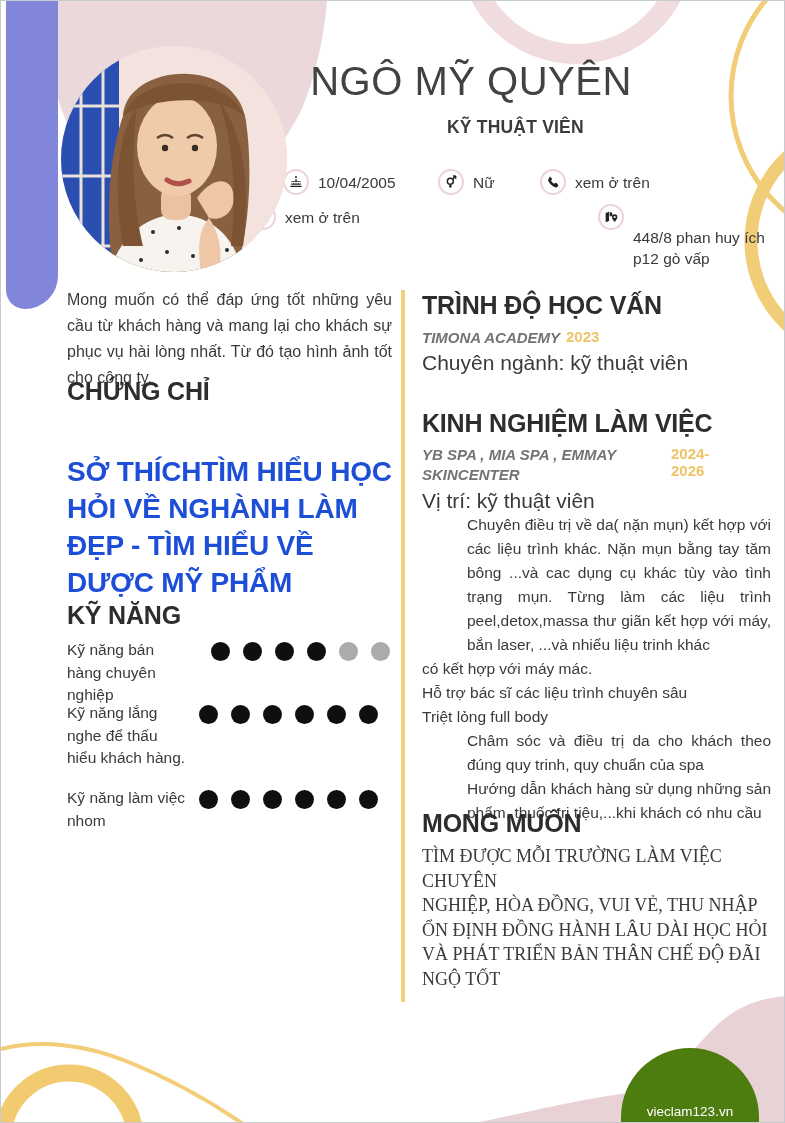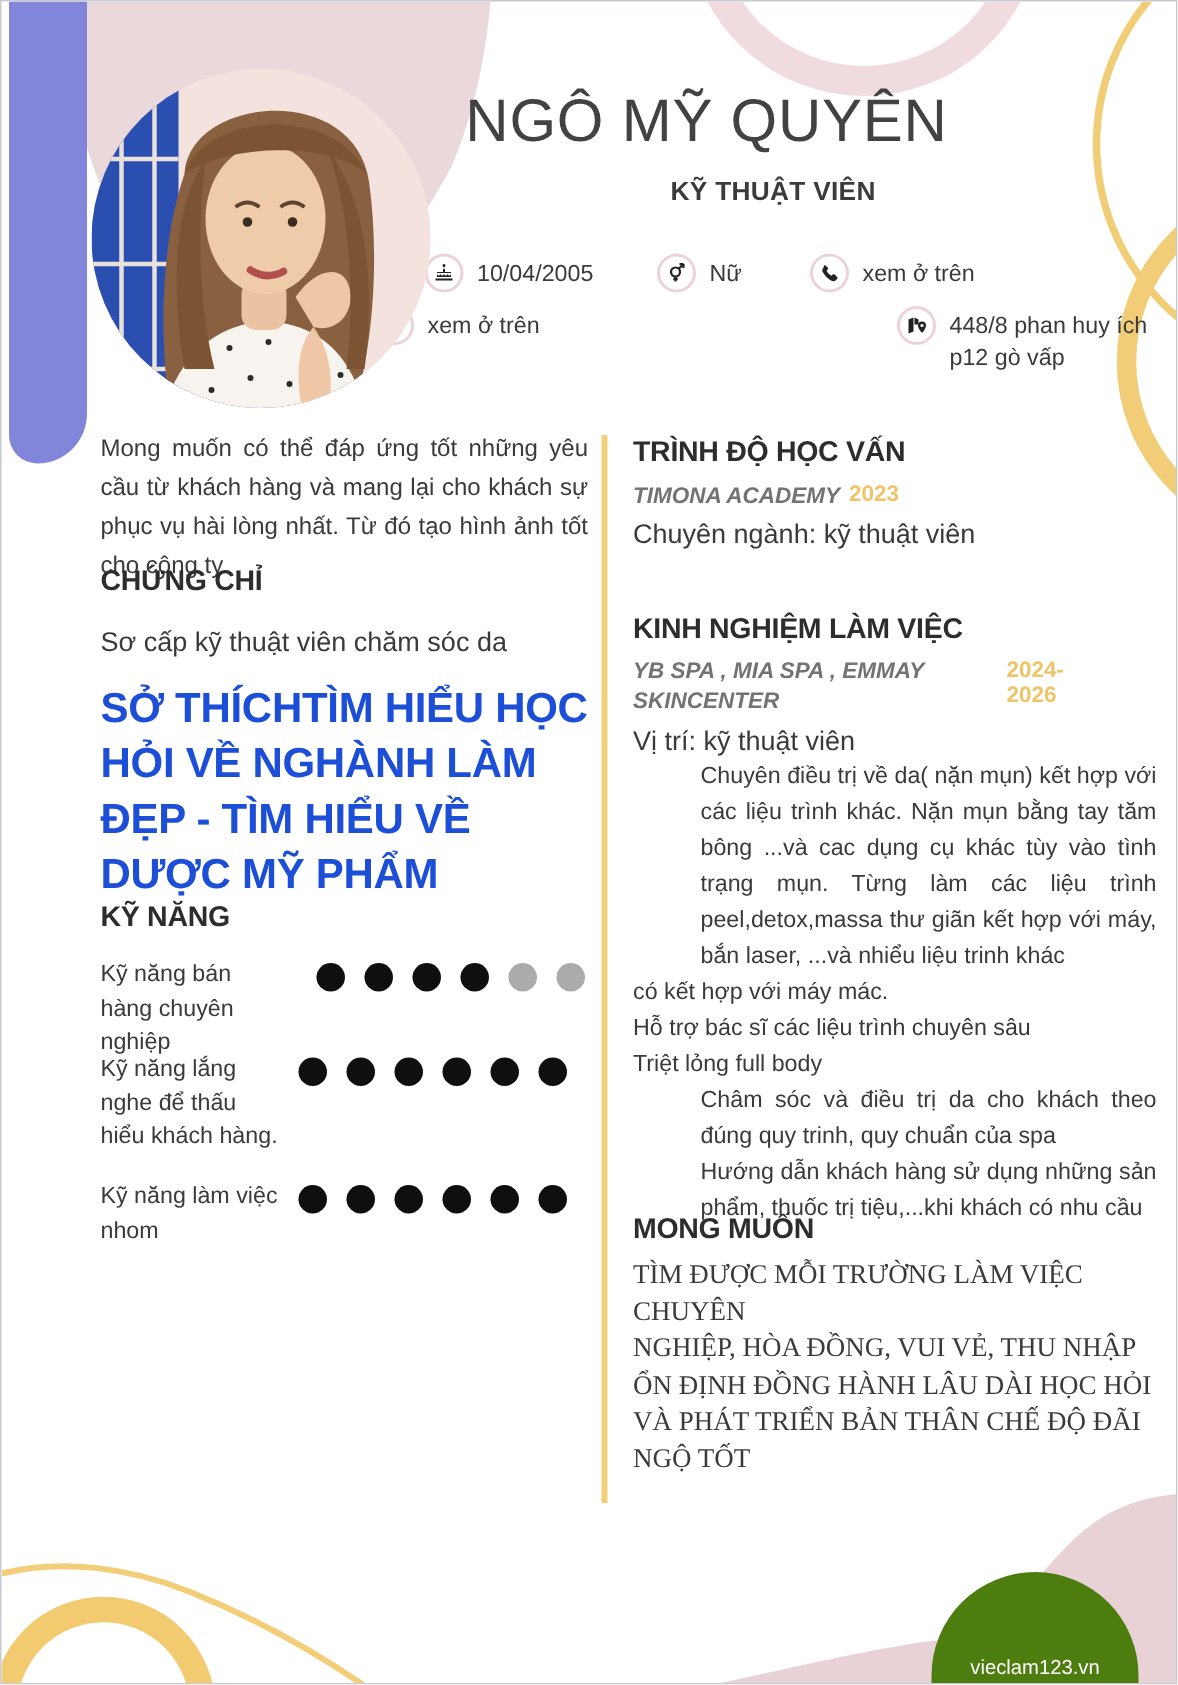--- a/index.html
+++ b/index.html
@@ -22,26 +22,26 @@
   .job-title{
     position:absolute;left:446px;top:116px;font-size:17.5px;font-weight:700;
     color:#3b3b3b;letter-spacing:.2px;z-index:2;
   }
   .contact-item{position:absolute;display:flex;align-items:flex-start;gap:9px;z-index:2;}
   .icon-circle{
     width:26px;height:26px;border-radius:50%;border:2px solid #ecd3d5;background:#fff;
     display:flex;align-items:center;justify-content:center;flex:0 0 auto;box-sizing:border-box;
   }
   .contact-text{font-size:15.5px;line-height:21px;padding-top:3px;color:#3a3a3a;}
-  .addr{width:150px;}
+  .addr{width:150px;margin-top:20px;}
   .left-col{position:absolute;left:66px;width:325px;z-index:2;}
   .right-col{position:absolute;left:421px;width:349px;z-index:2;}
-  .heading{font-size:19px;font-weight:700;color:#2d2d2d;letter-spacing:-.2px;}
+  .heading{font-size:25px;font-weight:700;color:#2d2d2d;letter-spacing:-.2px;}
   .big-heading{font-size:28px;font-weight:700;color:#1d4ed8;line-height:37px;letter-spacing:-.2px;}
-  .body-text{font-size:18px;line-height:24px;color:#3a3a3a;}
+  .body-text{font-size:21px;line-height:24px;color:#3a3a3a;}
   .objective{font-size:16px;line-height:26px;text-align:justify;color:#3a3a3a;}
   .divider{position:absolute;left:400px;top:289px;width:4px;height:712px;background:#f2cf79;z-index:1;}
   .skill-row{position:absolute;left:0;display:flex;width:325px;}
   .skill-label{width:124px;font-size:15.5px;line-height:22.5px;color:#3a3a3a;flex:0 0 auto;}
   .skill-dots{display:flex;gap:13px;margin-left:8px;padding-top:3px;}
   .dot{width:19px;height:19px;border-radius:50%;background:#ababab;flex:0 0 auto;}
   .dot.filled{background:#0f0f0f;}
   .entry-row{position:relative;}
   .entry-title{font-size:15px;font-weight:700;color:#737373;line-height:20px;font-style:italic;}
   .entry-year{position:absolute;top:0;font-size:15px;font-weight:700;color:#edc467;}
@@ -174,21 +174,20 @@
   </div>
 
   <div class="divider"></div>
 
   <div class="left-col" style="top:286px;">
     <div class="objective">Mong muốn có thể đáp ứng tốt những yêu cầu từ khách hàng và mang lại cho khách sự phục vụ hài lòng nhất. Từ đó tạo hình ảnh tốt cho công ty.</div>
   </div>
 
   <div class="left-col" style="top:376px;">
     <div class="heading">CHỨNG CHỈ</div>
-    <div class="body-text" style="margin-top:17px;">Sơ cấp kỹ thuật viên chăm sóc da</div>
   </div>
 
   <div class="left-col" style="top:452px;">
     <div class="big-heading">SỞ THÍCHTÌM HIỂU HỌC HỎI VỀ NGHÀNH LÀM ĐẸP - TÌM HIỂU VỀ DƯỢC MỸ PHẨM</div>
   </div>
 
   <div class="left-col" style="top:600px;height:260px;">
     <div class="heading">KỸ NĂNG</div>
     <div class="skill-row" style="top:38px;gap:12px;">
       <div class="skill-label">Kỹ năng bán hàng chuyên nghiệp</div>

